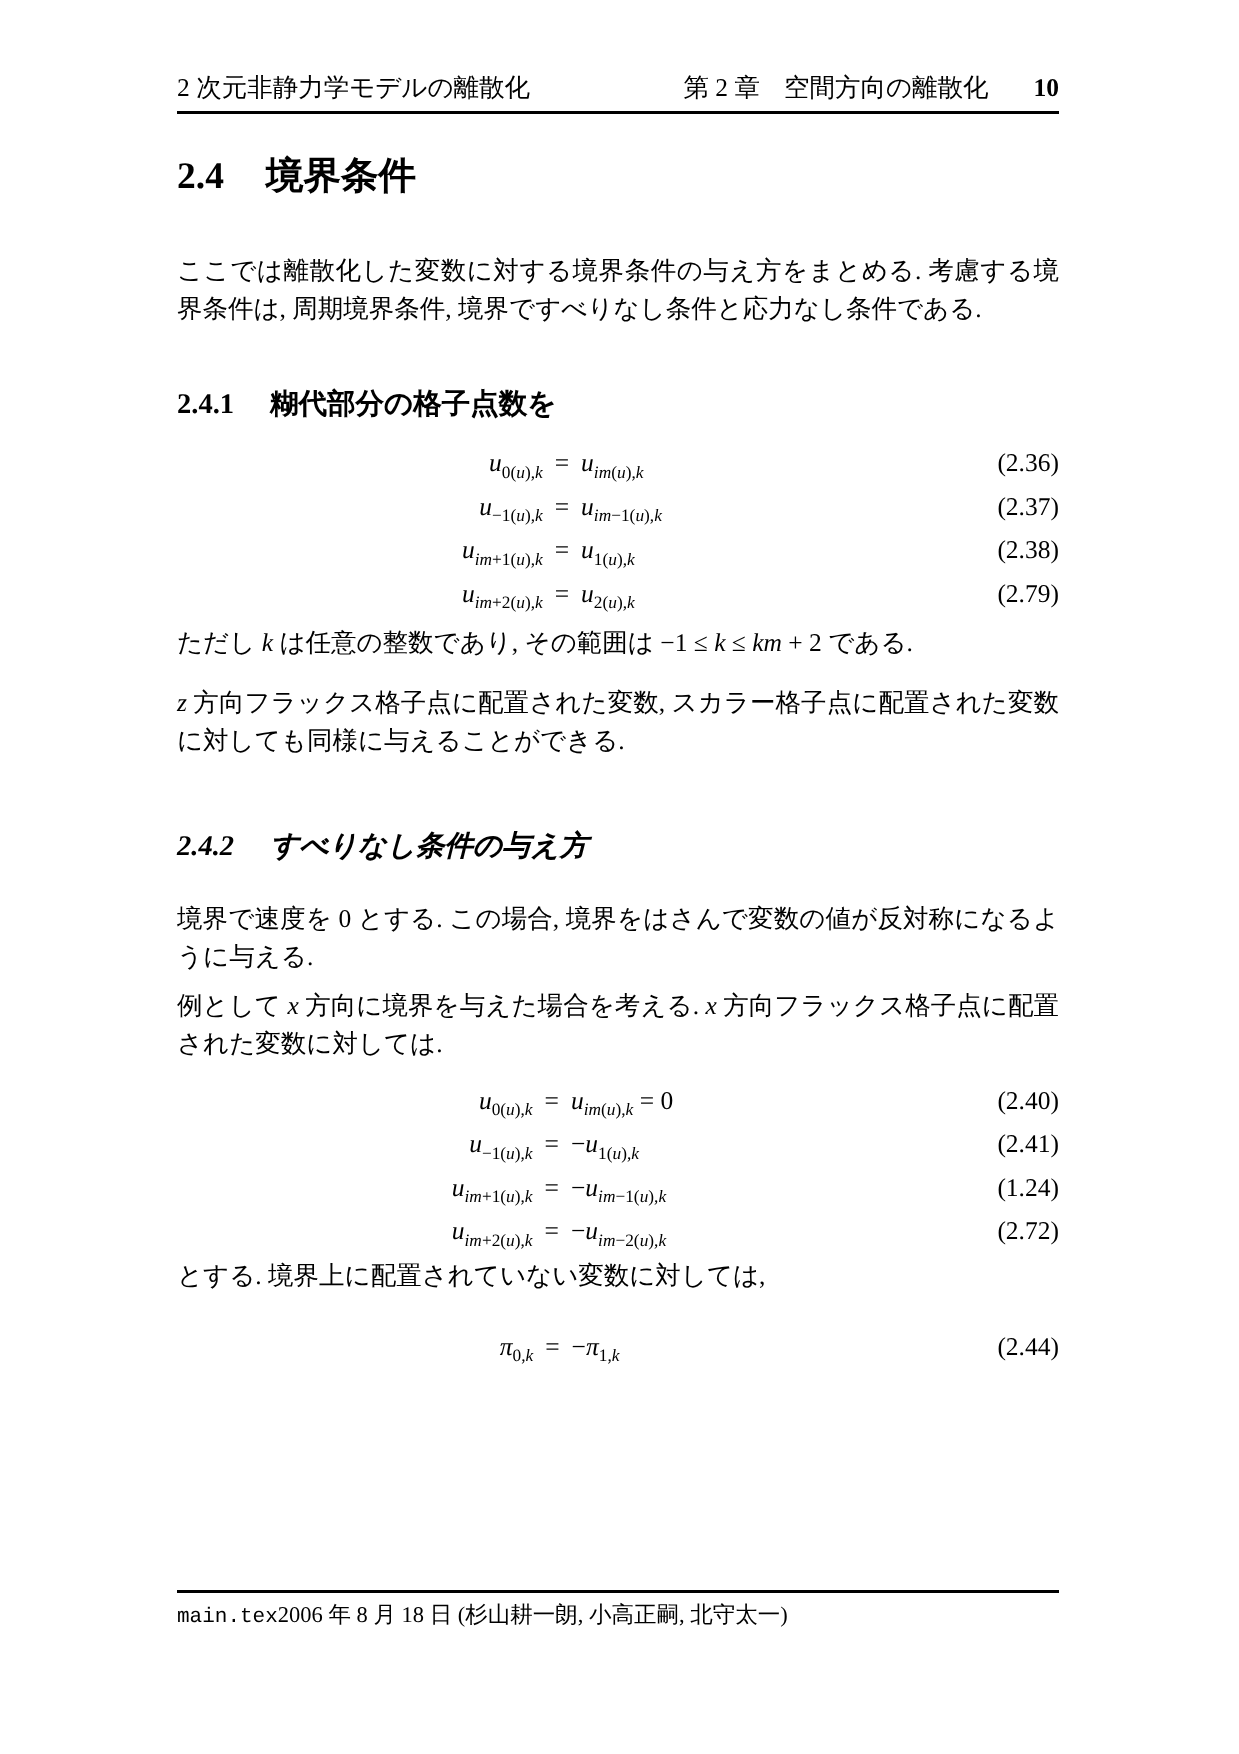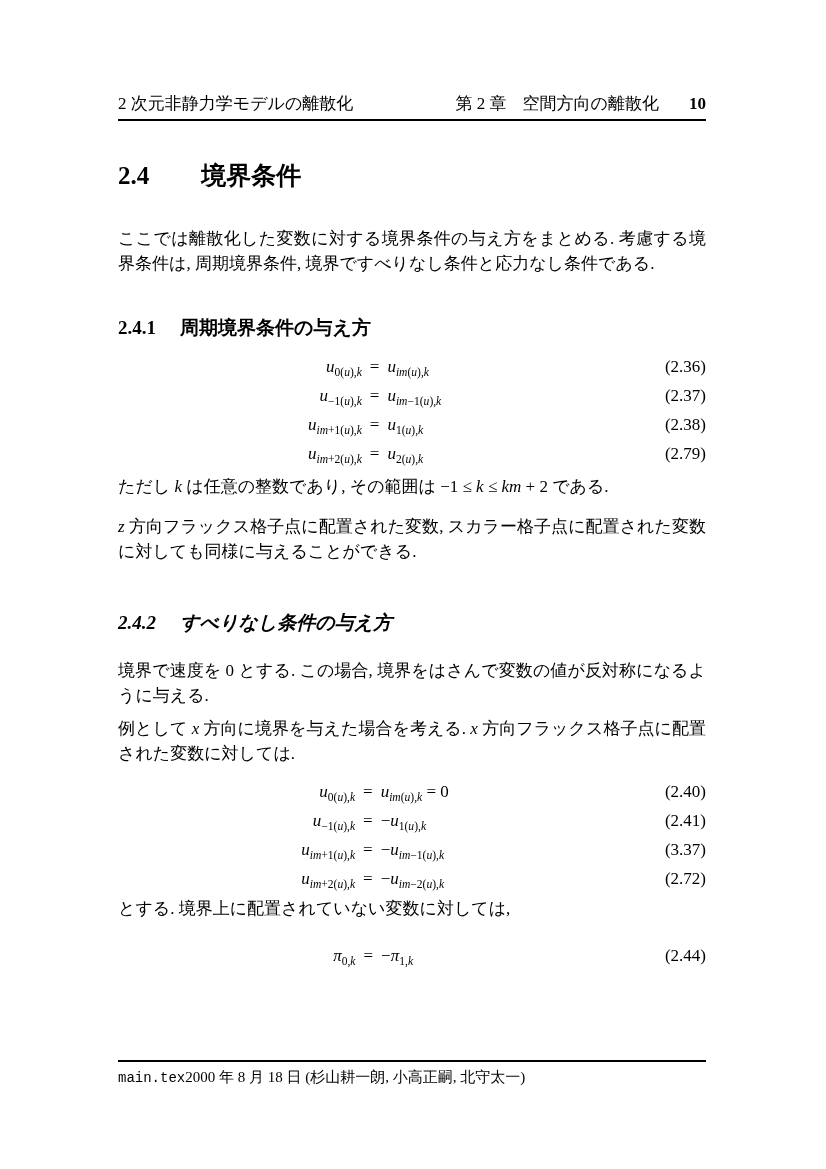--- a/index.html
+++ b/index.html
@@ -5,30 +5,30 @@
   html,body{margin:0;padding:0;}
   body{
     width:826px;height:1169px;background:#ffffff;color:#000;
     font-family:"Liberation Serif","DejaVu Serif",serif;
     overflow:hidden;position:relative;
   }
   .content{margin:0 120px 0 118px;}
   
   .header{
     display:flex;justify-content:space-between;align-items:baseline;
-    padding:94px 0 5px 0;border-bottom:2px solid #000;
+    padding:49px 0 5px 0;border-bottom:2px solid #000;
     font-size:17px;line-height:20px;font-family:Liberation Serif, serif;
   }
   .header-right{display:flex;align-items:baseline;}
   .header-chapter{margin-right:16px;}
   .header-pagenum{font-weight:bold;margin-left:30px;}
   
   .sec-heading{
-    display:flex;align-items:baseline;margin-top:40px;
-    font-weight:bold;font-size:25px;line-height:29px;gap:24px;
+    display:flex;align-items:baseline;margin-top:27px;
+    font-weight:bold;font-size:25px;line-height:29px;
   }
   .sec-heading .h-num{margin-right:28px;}
   .subsec-heading{
     display:flex;align-items:baseline;margin-top:40px;
     font-weight:bold;font-size:19px;line-height:24px;
   }
   .subsec-heading .h-num{margin-right:24px;}
   .h-title{font-family:"Liberation Sans","DejaVu Sans",sans-serif;font-weight:bold;}
   .mt47{margin-top:47px;font-style:italic;}
   
@@ -85,21 +85,21 @@
 
     <div class="sec-heading">
       <span class="h-num">2.4</span>
       <span class="h-title">境界条件</span>
     </div>
 
     <p class="para p1">ここでは離散化した変数に対する境界条件の与え方をまとめる. 考慮する境界条件は, 周期境界条件, 境界ですべりなし条件と応力なし条件である.</p>
 
     <div class="subsec-heading">
       <span class="h-num">2.4.1</span>
-      <span class="h-title">周期境界条件の与え方</span>
+      <span class="h-title">糊代部分の格子点数を</span>
     </div>
 
 
     <div class="eqgroup g1">
       <div class="eqrow">
         <span></span>
         <span class="eq-lhs"><i>u</i><sub>0(<i>u</i>),<i>k</i></sub></span>
         <span class="eq-rel">=</span>
         <span class="eq-rhs"><i>u</i><sub><i>im</i>(<i>u</i>),<i>k</i></sub></span>
         <span></span>
@@ -158,21 +158,21 @@
         <span class="eq-rhs">−<i>u</i><sub>1(<i>u</i>),<i>k</i></sub></span>
         <span></span>
         <span class="eq-num">(2.41)</span>
       </div>
       <div class="eqrow">
         <span></span>
         <span class="eq-lhs"><i>u</i><sub><i>im</i>+1(<i>u</i>),<i>k</i></sub></span>
         <span class="eq-rel">=</span>
         <span class="eq-rhs">−<i>u</i><sub><i>im</i>−1(<i>u</i>),<i>k</i></sub></span>
         <span></span>
-        <span class="eq-num">(3.37)</span>
+        <span class="eq-num">(1.24)</span>
       </div>
       <div class="eqrow">
         <span></span>
         <span class="eq-lhs"><i>u</i><sub><i>im</i>+2(<i>u</i>),<i>k</i></sub></span>
         <span class="eq-rel">=</span>
         <span class="eq-rhs">−<i>u</i><sub><i>im</i>−2(<i>u</i>),<i>k</i></sub></span>
         <span></span>
         <span class="eq-num">(2.72)</span>
       </div>
     </div>
@@ -187,15 +187,15 @@
         <span class="eq-rhs">−<i>π</i><sub>1,<i>k</i></sub></span>
         <span></span>
         <span class="eq-num">(2.44)</span>
       </div>
     </div>
 
   </div>
 
   <div class="footer">
     <span class="footer-file">main.tex</span>
-    <span>2000 年 8 月 18 日 (杉山耕一朗, 小高正嗣, 北守太一)</span>
+    <span>2006 年 8 月 18 日 (杉山耕一朗, 小高正嗣, 北守太一)</span>
   </div>
 </div>
 
 </body></html>

